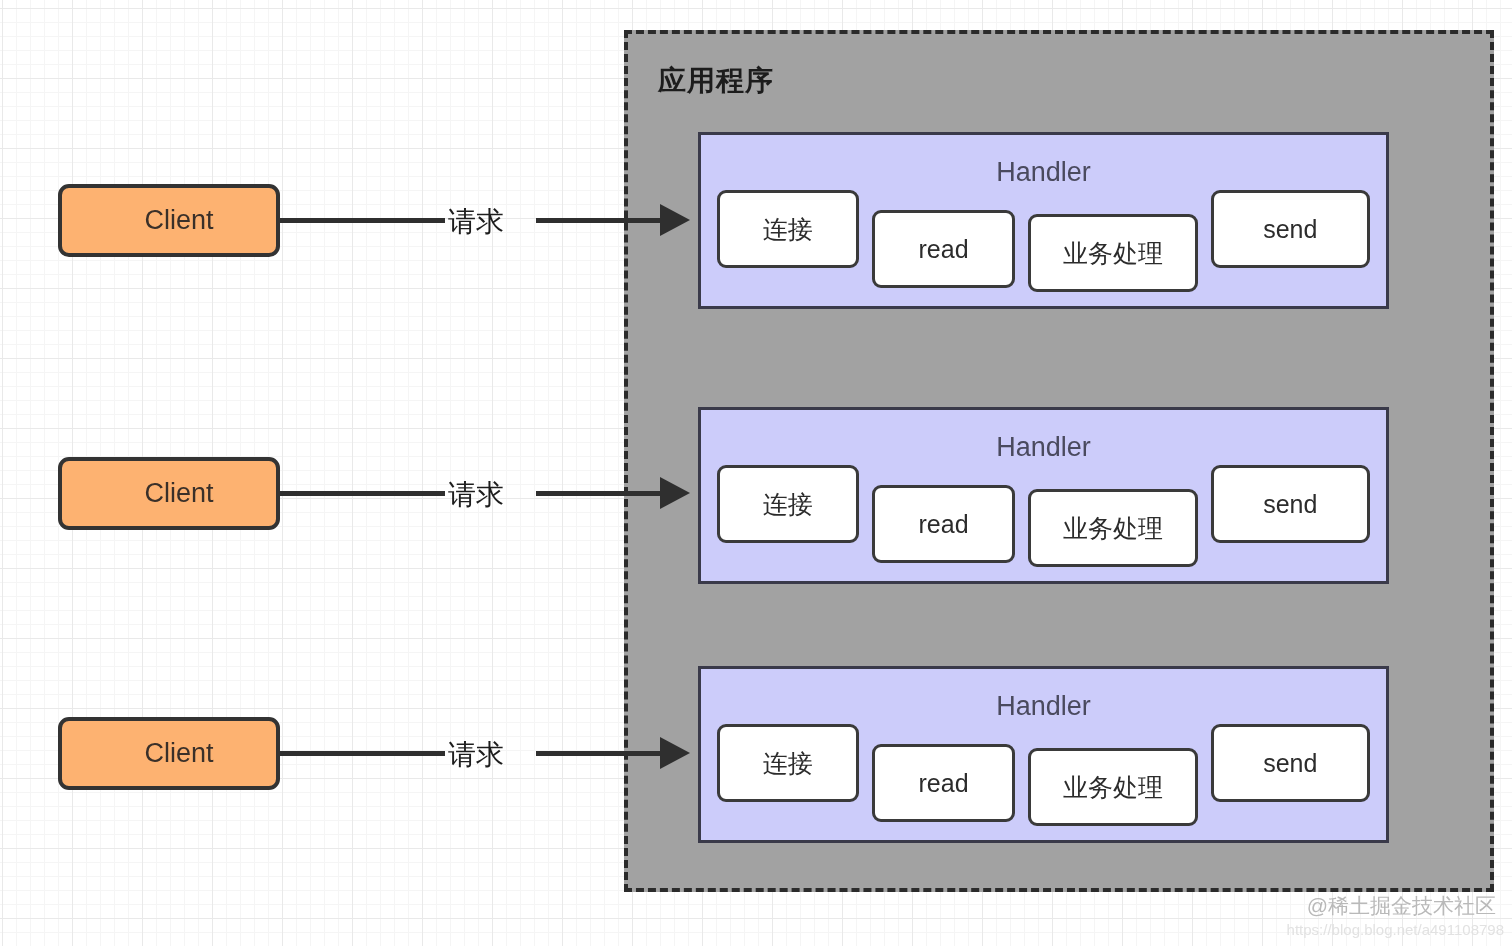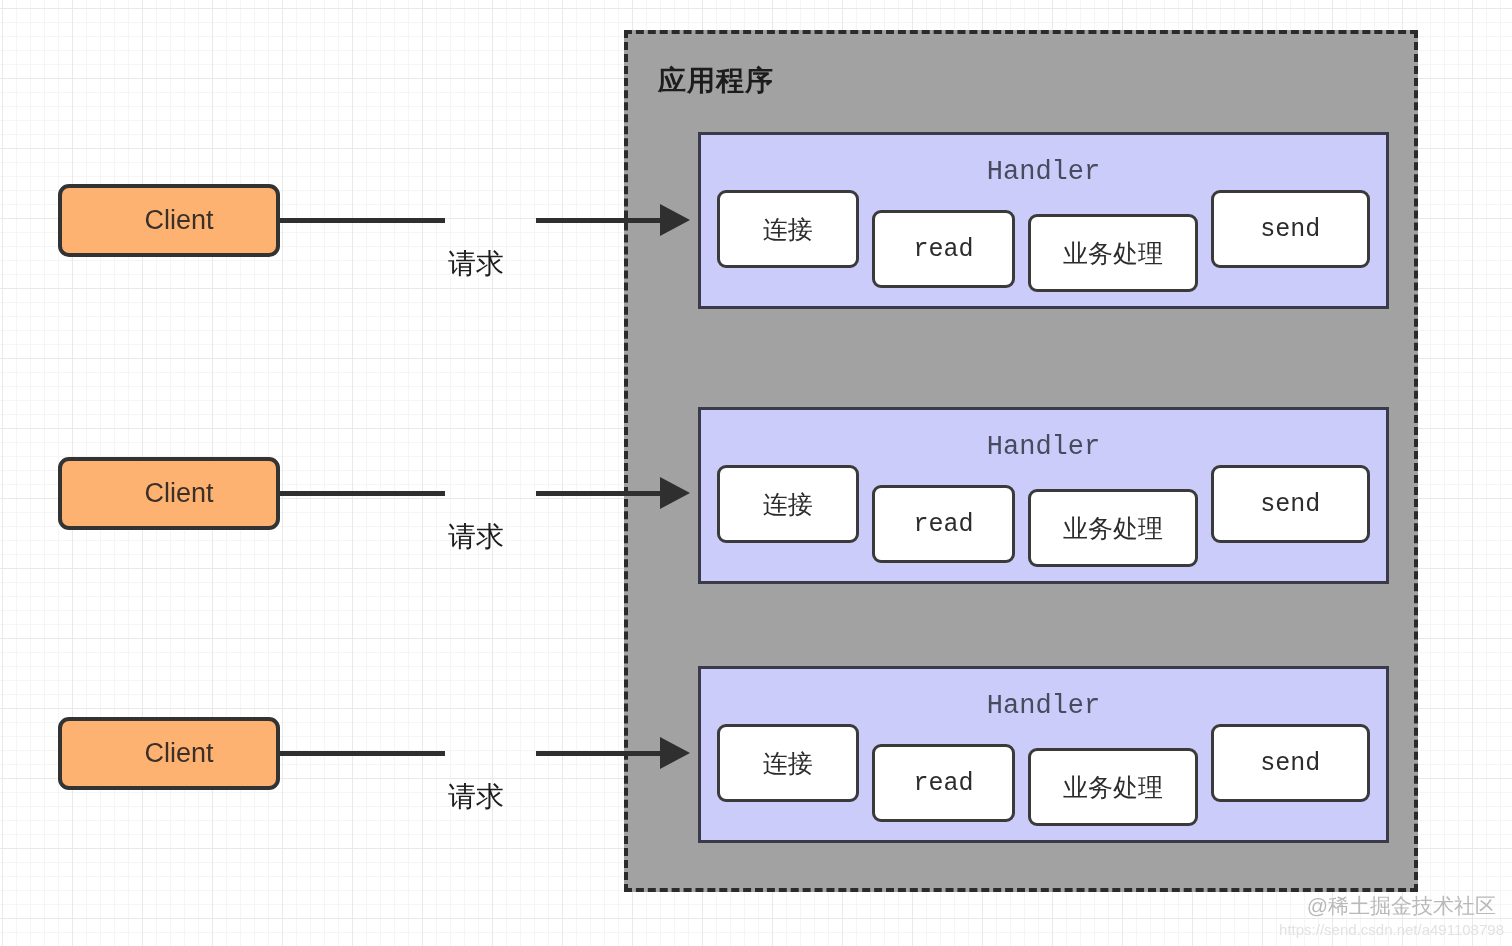--- a/index.html
+++ b/index.html
@@ -21,26 +21,25 @@
     background-size: 70px 70px, 70px 70px, 14px 14px, 14px 14px;
     background-position: 2px 8px, 2px 8px, 2px 8px, 2px 8px;
     font-family: "Liberation Sans", "DejaVu Sans", sans-serif;
   }
 
   
   .app-container {
     position: absolute;
     left: 624px;
     top: 30px;
-    width: 794px;
+    width: 870px;
     height: 862px;
     background: #a2a2a2;
     border: 4px dashed #2b2b2b;
     box-sizing: border-box;
-    font-family: Liberation Mono, monospace;
   }
   .app-title {
     position: absolute;
     left: 30px;
     top: 28px;
     font-size: 28px;
     font-weight: 700;
     color: #1c1c1c;
     letter-spacing: 1px;
     white-space: nowrap;
@@ -121,21 +120,20 @@
     border-top: 16px solid transparent;
     border-bottom: 16px solid transparent;
     border-left: 30px solid #2f2f2f;
   }
   .arrow-label {
     position: absolute;
     font-size: 28px;
     color: #1d1d1d;
     background: transparent;
     white-space: nowrap;
-    margin-top: 42px;
   }
 
   
   .watermark {
     position: absolute;
     right: 16px;
     bottom: 26px;
     font-size: 21px;
     color: #b9b9b9;
     white-space: nowrap;
@@ -200,15 +198,15 @@
   <div class="arrow-line" style="left:536px; top:491px; width:130px;"></div>
   <div class="arrow-head" style="left:660px; top:477px;"></div>
 
   <div class="client" style="top:717px;">Client</div>
   <div class="arrow-line" style="left:280px; top:751px; width:165px;"></div>
   <div class="arrow-label" style="left:448px; top:736px;">请求</div>
   <div class="arrow-line" style="left:536px; top:751px; width:130px;"></div>
   <div class="arrow-head" style="left:660px; top:737px;"></div>
 
   <div class="watermark">@稀土掘金技术社区</div>
-  <div class="watermark-url">https://send.csdn.net/a491108798</div>
+  <div class="watermark-url">https://blog.blog.net/a491108798</div>
 
 </div>
 
 </body></html>

